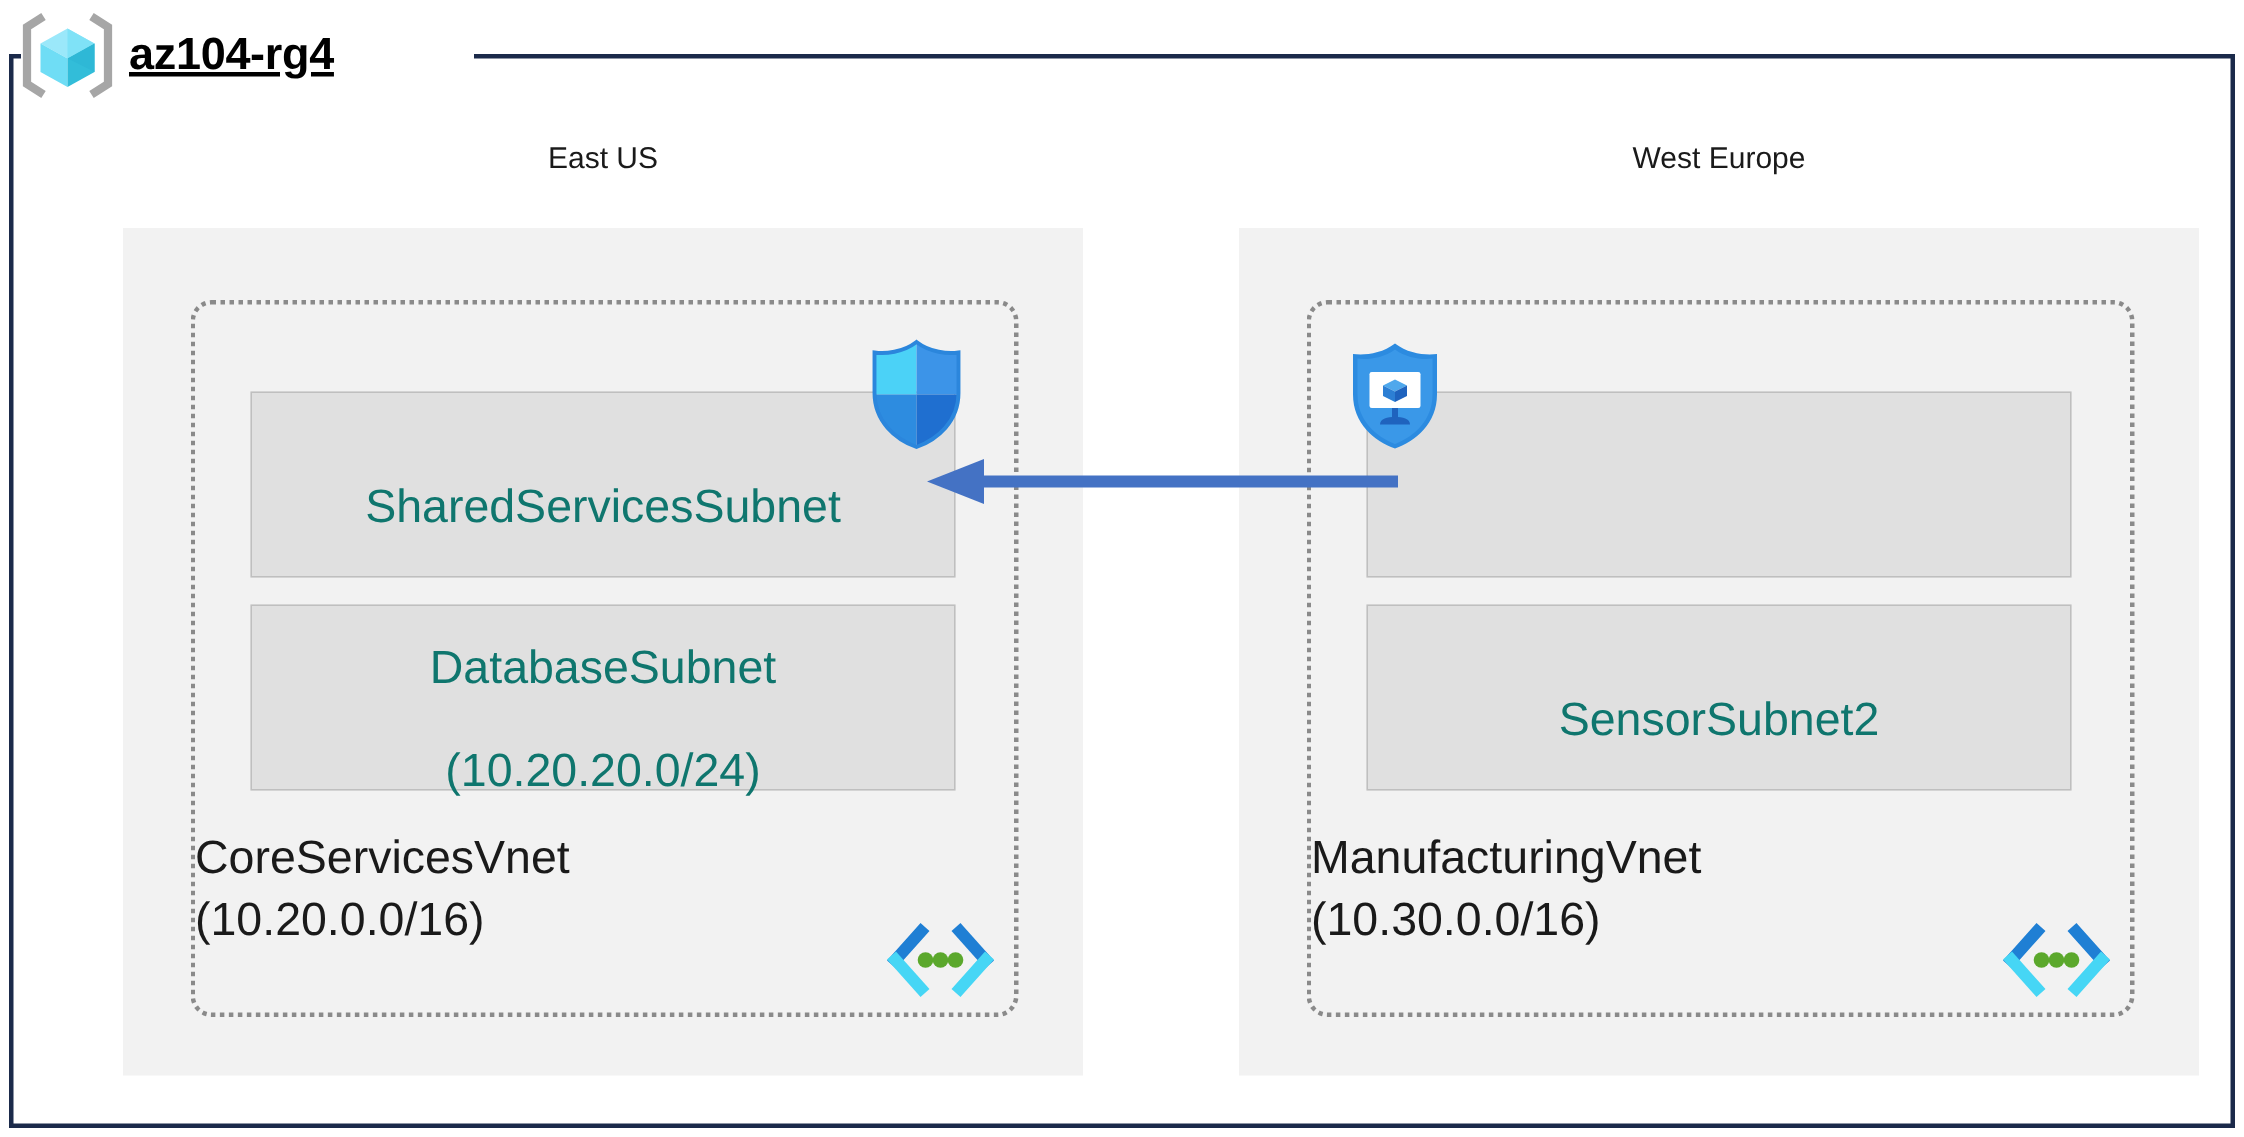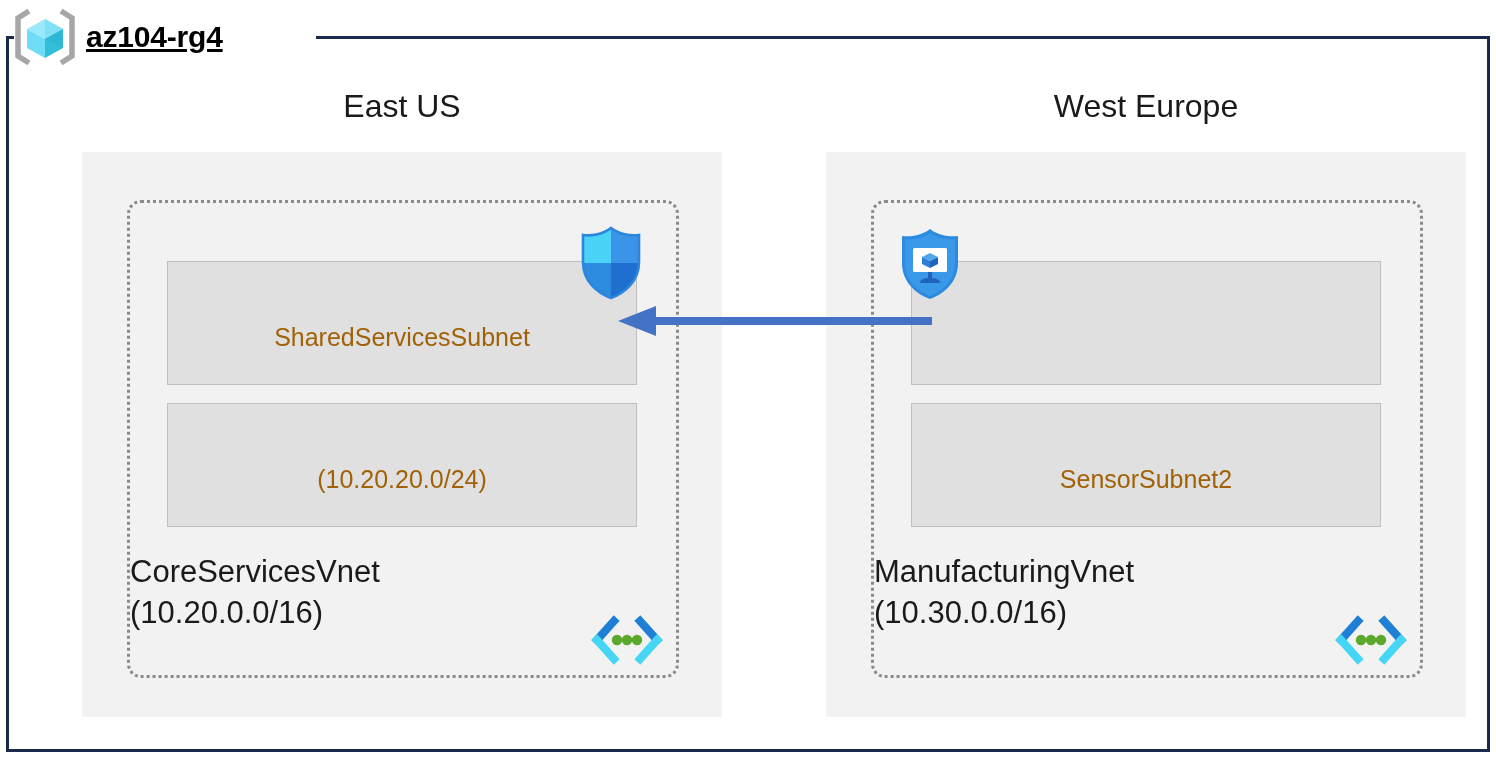--- a/index.html
+++ b/index.html
@@ -74,21 +74,21 @@
     letter-spacing: -0.2px;
     white-space: nowrap;
   }
 
   
   .region {
     position: absolute;
     top: 86px;
   }
   .region-label {
-    font-size: 32px;
+    font-size: 20px;
     color: #1a1a1a;
     text-align: center;
     line-height: 40px;
     white-space: nowrap;
   }
   .region-box {
     margin-top: 26px;
     width: 640px;
     height: 565px;
     background: #F2F2F2;
@@ -138,22 +138,22 @@
     border: 1px solid #BFBFBF;
     box-sizing: border-box;
     display: flex;
     flex-direction: column;
     align-items: center;
     justify-content: center;
   }
   .subnet.slot-1 { top: 58px; }
   .subnet.slot-2 { top: 200px; }
   .subnet-name, .subnet-cidr {
-    font-size: 25px;
-    color: #a16207;
+    font-size: 31px;
+    color: #0f766e;
     line-height: 41px;
     white-space: nowrap;
     margin-top: 28px;
   }
 
   
   .badge-icon {
     position: absolute;
     width: 66px;
     height: 76px;
@@ -204,20 +204,21 @@
     <div class="region-label">East US</div>
     <div class="region-box">
 
       <div class="vnet">
 
         <div class="subnet slot-1">
           <div class="subnet-name">SharedServicesSubnet</div>
         </div>
 
         <div class="subnet slot-2">
+          <div class="subnet-name">DatabaseSubnet</div>
           <div class="subnet-cidr">(10.20.20.0/24)</div>
         </div>
 
         <div class="vnet-label">
           <div>CoreServicesVnet</div>
           <div>(10.20.0.0/16)</div>
         </div>
 
         <svg class="vnet-icon" viewBox="0 0 74 56">
 

